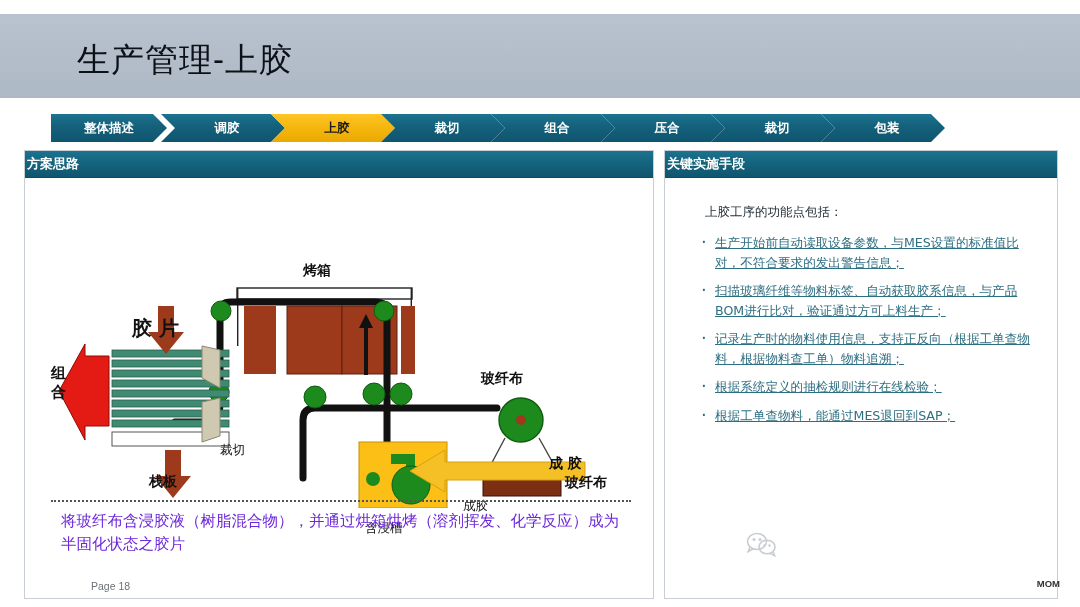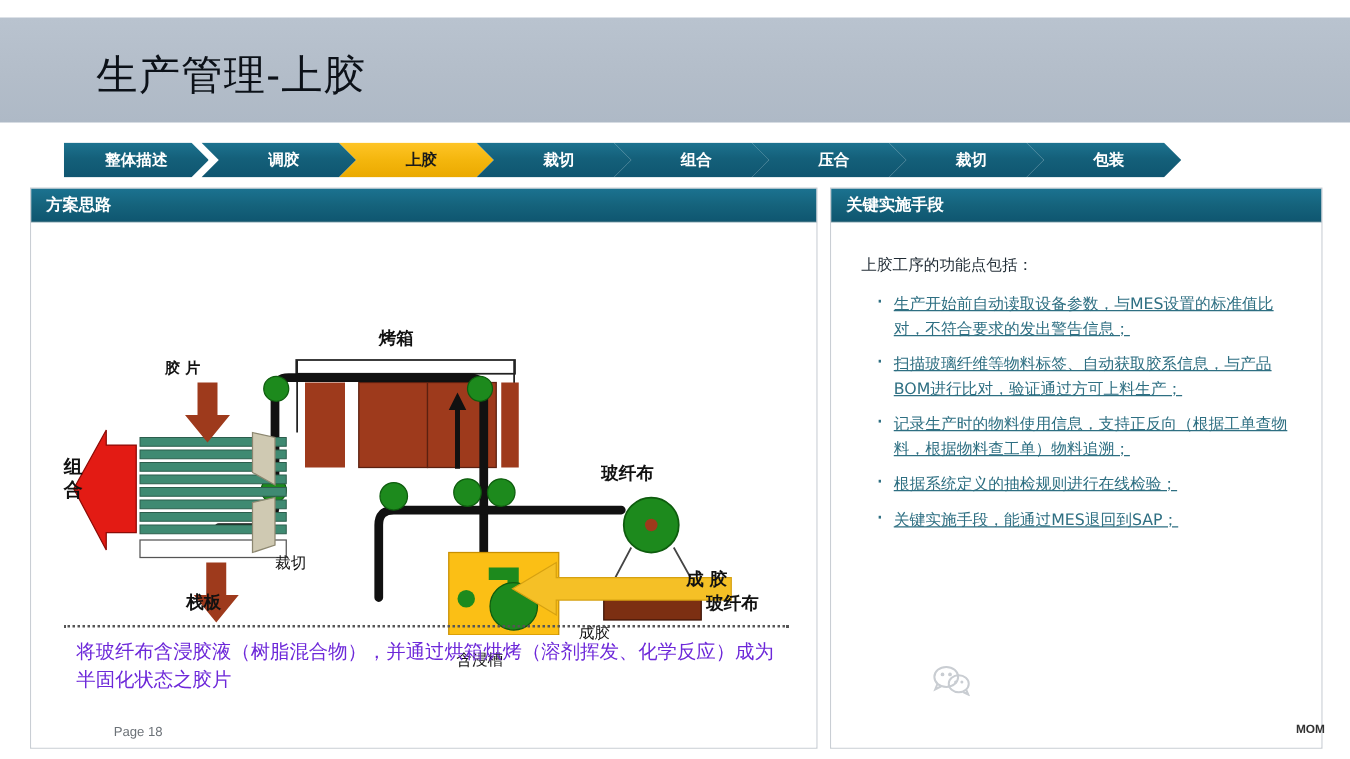--- a/index.html
+++ b/index.html
@@ -44,31 +44,31 @@
     color:#1a1a1a;
   }
   .chev span{display:block;line-height:1;}
 
   
   .panel{position:absolute;border:1px solid #c9ced4;background:#ffffff;}
   .panel-head{
     height:26px;
     background:linear-gradient(180deg,#1b7290 0%,#15637c 50%,#0f5670 100%);
     color:#fff;font-size:13px;font-weight:bold;
-    display:flex;align-items:center;padding-left:12px;
+    display:flex;align-items:center;padding-left:2px;
     border-bottom:1px solid #0d4d64;
   }
   .panel-left{left:24px;top:150px;width:628px;height:447px;}
   .panel-right{left:664px;top:150px;width:392px;height:447px;}
   .panel-left .panel-body{position:relative;height:420px;background:#fff;}
   .panel-right .panel-body{position:relative;height:420px;background:#fff;padding:16px 14px 0 14px;box-sizing:border-box;}
 
   
   .intro{
-    font-size:12.5px;color:#1f2a33;margin:10px 0 12px 10px;
+    font-size:12.5px;color:#1f2a33;margin:10px 0 12px 26px;
     font-family:Liberation Serif, serif;
   }
   .blist{list-style:none;margin:0;padding:0 6px 0 22px;}
   .blist li{
     position:relative;color:#2e6f82;font-size:12.6px;line-height:1.55;
     margin-bottom:9px;padding-left:14px;
     font-family:"DejaVu Sans","Liberation Sans",sans-serif;
     text-decoration:underline;
   }
   .blist li::before{
@@ -192,21 +192,21 @@
 
           <path d="M140 272 h16 v26 h10 l-18 22 l-18 -22 h10 z" fill="#9e3a1c"></path>
 
           <path d="M177 168 L195 172 L195 210 L177 200 Z" fill="#cfc9b2" stroke="#8c8770" stroke-width="1"></path>
           <path d="M177 224 L195 220 L195 258 L177 264 Z" fill="#cfc9b2" stroke="#8c8770" stroke-width="1"></path>
 
           <path d="M560 284 L420 284 L420 272 L385 293 L420 314 L420 302 L560 302 Z" fill="#f5c026" stroke="#d6a111" stroke-width="1"></path>
         </svg>
 
         <div class="dg-label" style="left:278px;top:84px;">烤箱</div>
-        <div class="dg-label" style="left:107px;top:108px;font-size:12px;">胶 片</div>
+        <div class="dg-label" style="left:107px;top:137px;font-size:20px;">胶 片</div>
         <div class="dg-label" style="left:26px;top:186px;font-size:15px;width:22px;line-height:1.25;white-space:normal;">组 合</div>
         <div class="dg-label small" style="left:195px;top:264px;">裁切</div>
         <div class="dg-label" style="left:124px;top:295px;">栈板</div>
         <div class="dg-label" style="left:456px;top:192px;">玻纤布</div>
         <div class="dg-label" style="left:540px;top:296px;">玻纤布</div>
         <div class="dg-label small" style="left:340px;top:342px;">含浸槽</div>
         <div class="dg-label" style="left:524px;top:277px;text-align:center;">成 胶</div>
         <div class="dg-label small" style="left:438px;top:320px;">成胶</div>
 
         <div class="dotline"></div>
@@ -218,21 +218,21 @@
 
   <div class="panel panel-right">
     <div class="panel-head">关键实施手段</div>
     <div class="panel-body">
       <div class="intro">上胶工序的功能点包括：</div>
       <ul class="blist" id="bullets">
           <li>生产开始前自动读取设备参数，与MES设置的标准值比对，不符合要求的发出警告信息；</li>
           <li>扫描玻璃纤维等物料标签、自动获取胶系信息，与产品BOM进行比对，验证通过方可上料生产；</li>
           <li>记录生产时的物料使用信息，支持正反向（根据工单查物料，根据物料查工单）物料追溯；</li>
           <li>根据系统定义的抽检规则进行在线检验；</li>
-          <li>关键实施手段，能通过MES退回到SAP；</li>
+          <li>根据工单查物料，能通过MES退回到SAP；</li>
         </ul>
     </div>
   </div>
 
   <div class="page-num">Page 18</div>
   <div class="mom">MOM</div>
 
   <div class="watermark">
     <span>
       <svg width="30" height="25" viewBox="0 0 30 25">

